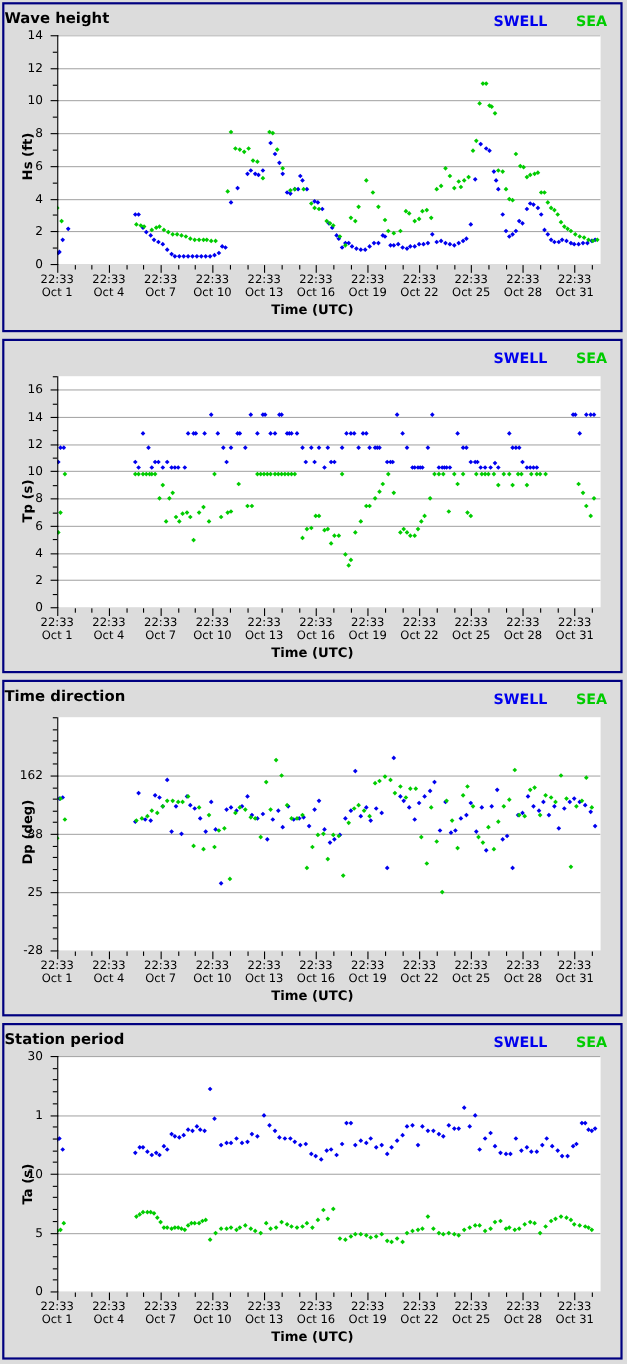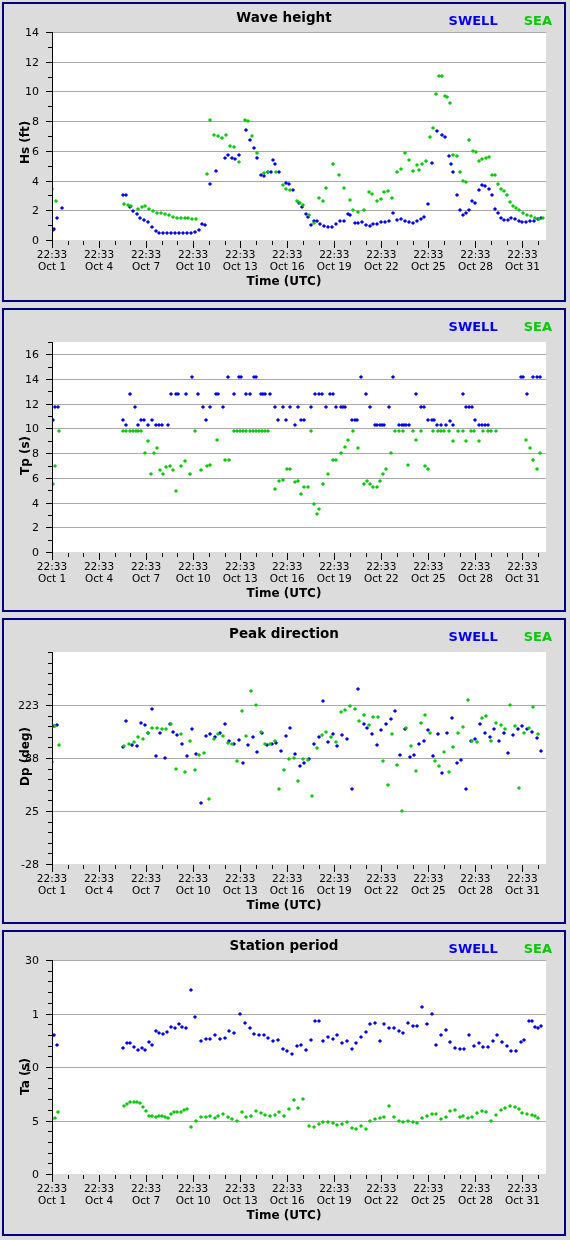--- a/index.html
+++ b/index.html
@@ -19,21 +19,21 @@
     border:2px solid #000080;
     box-sizing:border-box;
   }
   #panel-0{top:2px;height:300px;}
   #panel-1{top:308px;height:304px;}
   #panel-2{top:618px;height:306px;}
   #panel-3{top:930px;height:306px;}
 
   .plot-title{
     position:absolute;top:5px;left:0;width:100%;
-    text-align:center;
+    text-align:left;
     font-size:13.5px;font-weight:bold;color:#000000;
     letter-spacing:0px;
   }
   .station-block{
     position:absolute;top:2px;left:52px;width:200px;
     text-align:center;color:#8b1a00;font-weight:bold;
     line-height:13px;
   }
   .station-name{font-size:12.5px;}
   .station-sub{font-size:11.5px;}
@@ -713,21 +713,21 @@
       <div class="xlabel" style="left: 283.238px; top: 251px;"><span>22:33</span><br><span>Oct 16</span></div>
       <div class="xlabel" style="left: 330.286px; top: 251px;"><span>22:33</span><br><span>Oct 19</span></div>
       <div class="xlabel" style="left: 377.333px; top: 251px;"><span>22:33</span><br><span>Oct 22</span></div>
       <div class="xlabel" style="left: 424.381px; top: 251px;"><span>22:33</span><br><span>Oct 25</span></div>
       <div class="xlabel" style="left: 471.429px; top: 251px;"><span>22:33</span><br><span>Oct 28</span></div>
       <div class="xlabel" style="left: 518.476px; top: 251px;"><span>22:33</span><br><span>Oct 31</span></div>
       <div class="xaxis-title" style="top: 276px;">Time (UTC)</div>
     </div>
 
   <div class="panel" id="panel-2">
-    <div class="plot-title">Peak direction</div>
+    <div class="plot-title">Time direction</div>
     <div class="legend">
       <span class="swell">SWELL</span><span class="sea">SEA</span>
     </div>
   <div class="plotarea" style="left: 48px; top: 32px; width: 494px; height: 212px;">
         <div class="gridline" style="top: 159px;"></div>
         <div class="gridline" style="top: 106px;"></div>
         <div class="gridline" style="top: 53px;"></div>
         <div class="marker m-swell" style="left: 1.56825px; top: 74.2px;"></div>
         <div class="marker m-swell" style="left: 4.70476px; top: 73.14px;"></div>
         <div class="marker m-swell" style="left: 70.5714px; top: 95.4px;"></div>
@@ -927,21 +927,21 @@
       <div class="ytick minor" style="left: 44px; width: 4px; top: 169.8px;"></div>
       <div class="ytick minor" style="left: 44px; width: 4px; top: 159.2px;"></div>
       <div class="ytick minor" style="left: 44px; width: 4px; top: 148.6px;"></div>
       <div class="ytick major" style="left: 42px; width: 7px; top: 138px;"></div>
       <div class="ylabel-val" style="top: 138px; right: 525px;">88</div>
       <div class="ytick minor" style="left: 44px; width: 4px; top: 127.4px;"></div>
       <div class="ytick minor" style="left: 44px; width: 4px; top: 116.8px;"></div>
       <div class="ytick minor" style="left: 44px; width: 4px; top: 106.2px;"></div>
       <div class="ytick minor" style="left: 44px; width: 4px; top: 95.6px;"></div>
       <div class="ytick major" style="left: 42px; width: 7px; top: 85px;"></div>
-      <div class="ylabel-val" style="top: 85px; right: 525px;">223</div>
+      <div class="ylabel-val" style="top: 85px; right: 525px;">162</div>
       <div class="ytick minor" style="left: 44px; width: 4px; top: 74.4px;"></div>
       <div class="ytick minor" style="left: 44px; width: 4px; top: 63.8px;"></div>
       <div class="ytick minor" style="left: 44px; width: 4px; top: 53.2px;"></div>
       <div class="ytick minor" style="left: 44px; width: 4px; top: 42.6px;"></div>
       <div class="ytick minor" style="left: 44px; width: 4px; top: 32px;"></div>
       <div class="axis-title" style="left: 14px; top: 166px;">Dp (deg)</div>
       <div class="xtick major" style="left: 48px; top: 245px; height: 7px;"></div>
       <div class="xtick minor" style="left: 63.6825px; top: 245px; height: 4px;"></div>
       <div class="xtick minor" style="left: 79.3651px; top: 245px; height: 4px;"></div>
       <div class="xtick major" style="left: 95.0476px; top: 245px; height: 7px;"></div>

